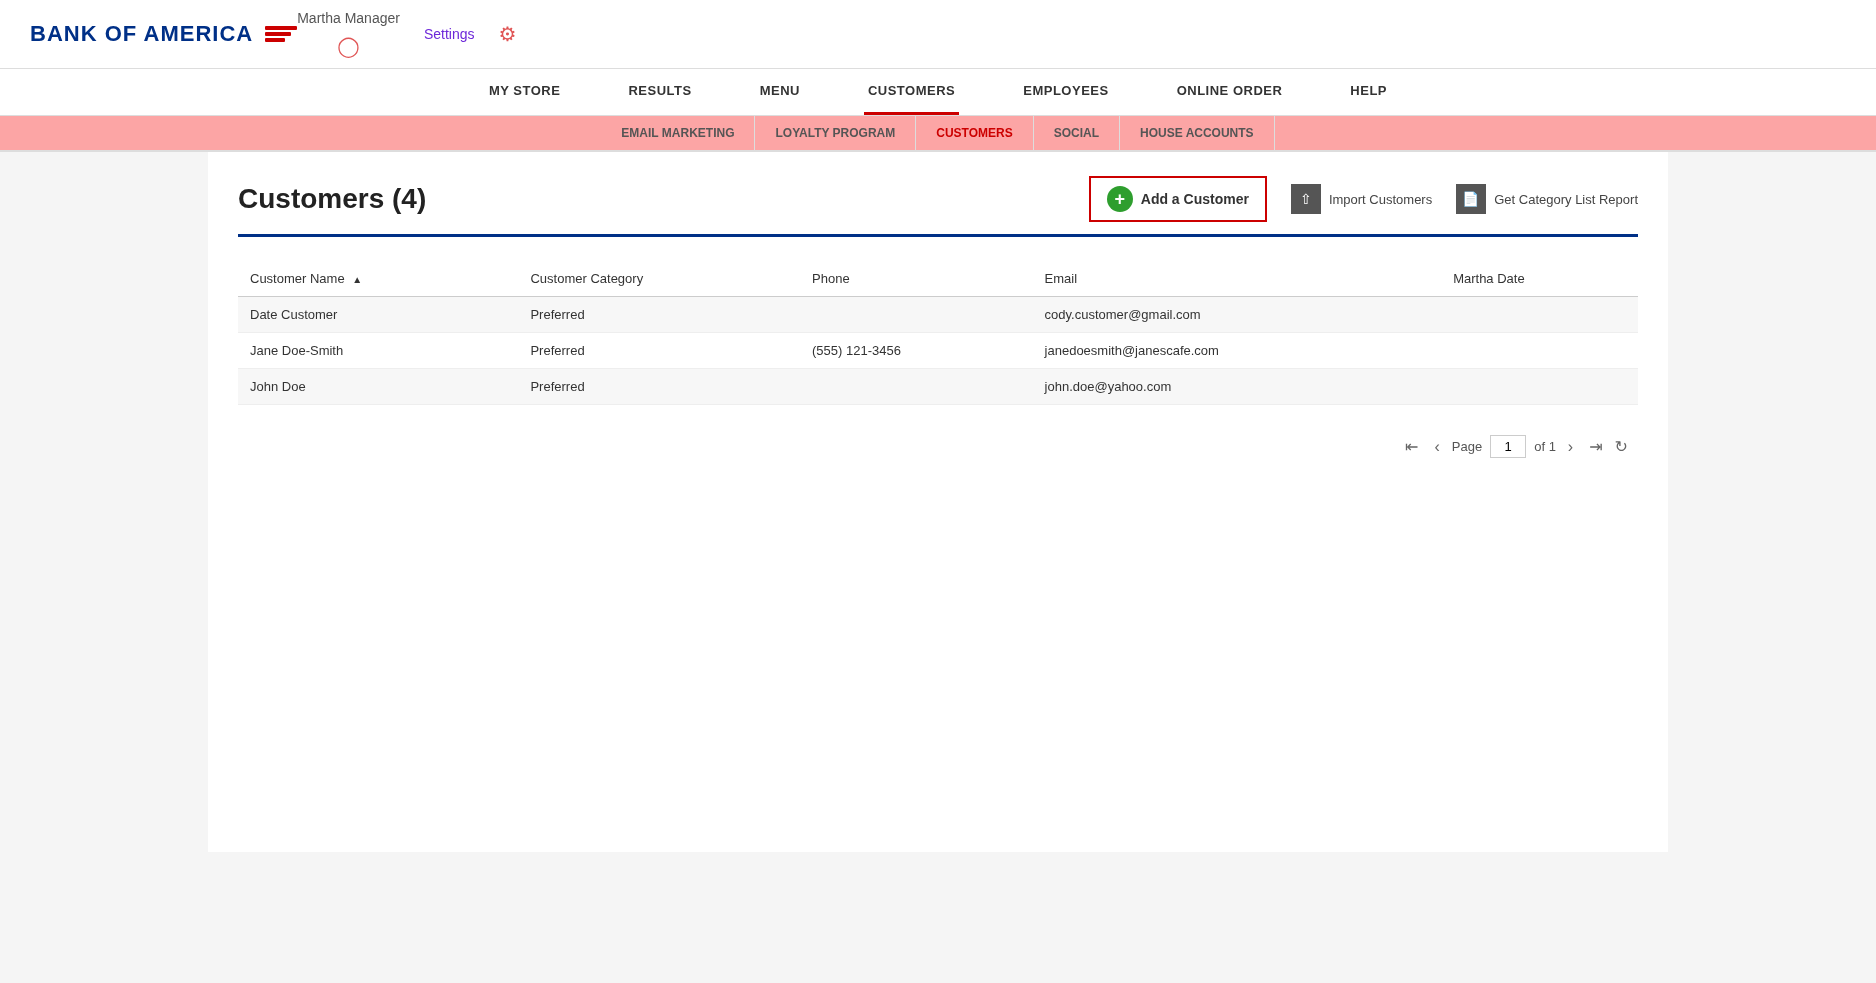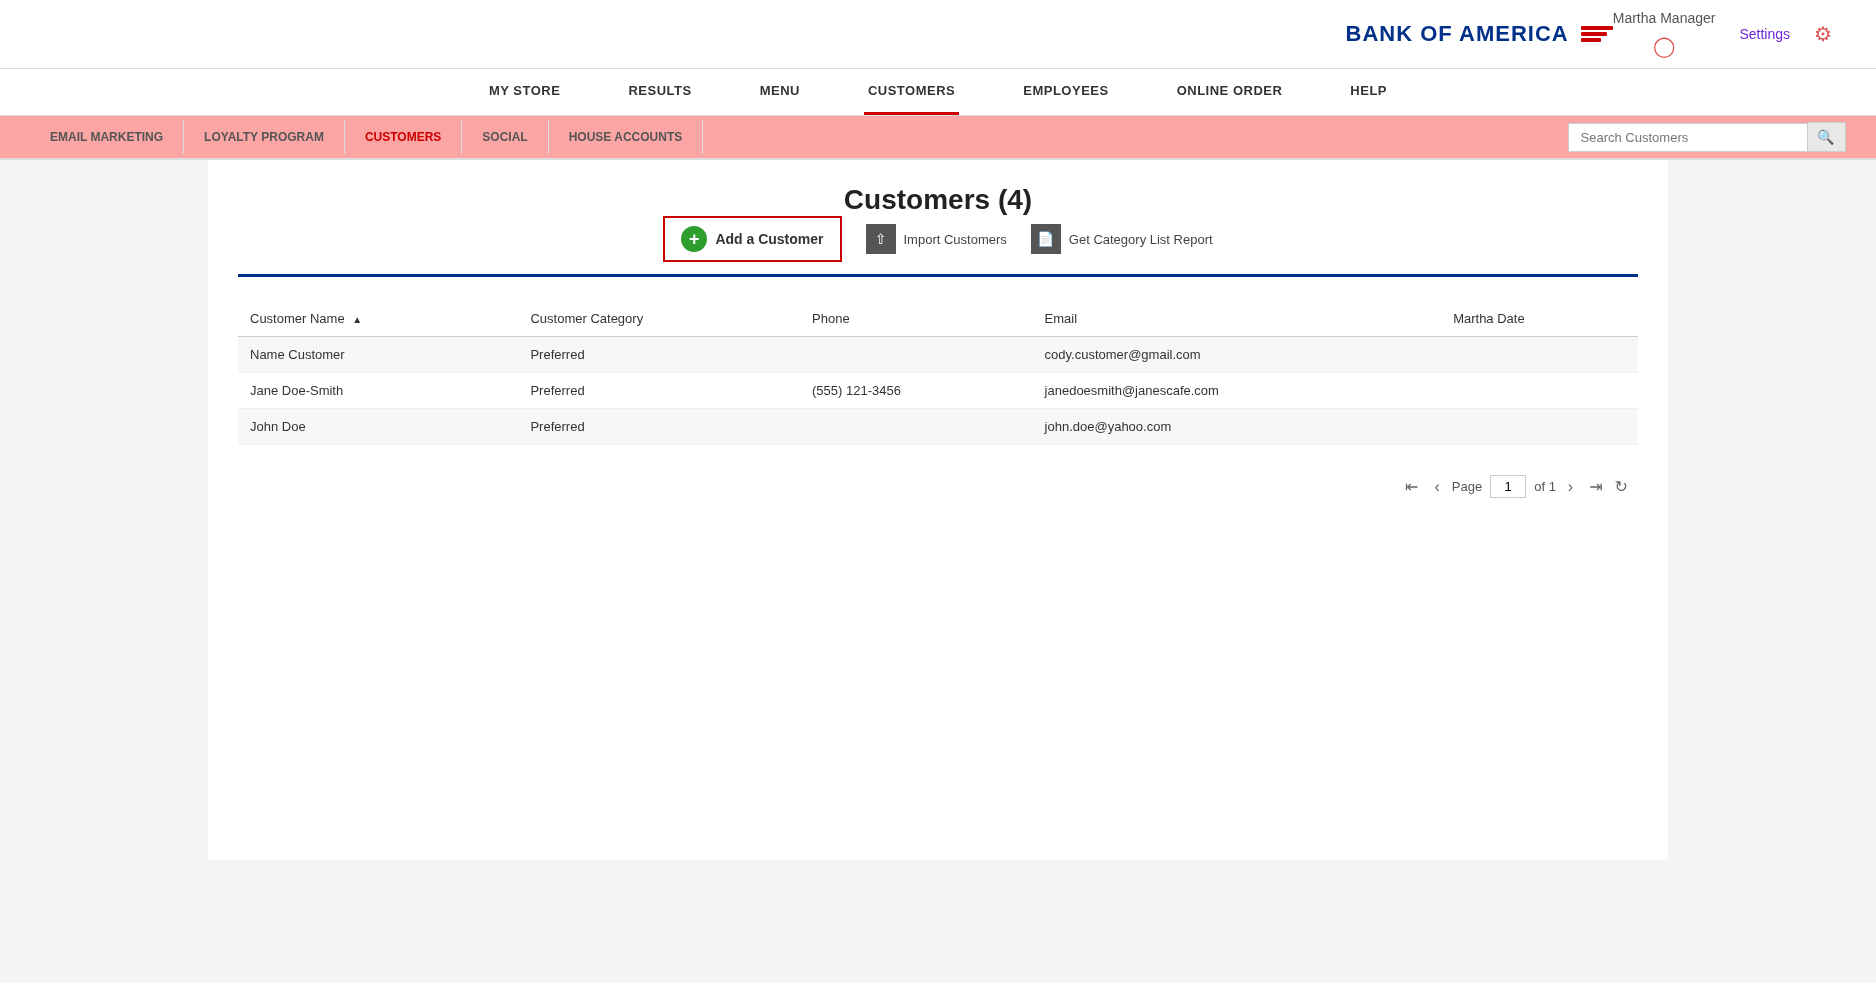--- a/index.html
+++ b/index.html
@@ -2,24 +2,24 @@
 <html><head>
   <meta charset="utf-8">
   <style>
     * { box-sizing: border-box; margin: 0; padding: 0; }
     body { font-family: Arial, sans-serif; background: #f5f5f5; color: #333; font-size: 14px; }
 
     
     .top-header {
       background: #fff;
       border-bottom: 1px solid #ddd;
-      padding: 10px 44px;
-      display: flex;
-      align-items: center;
-      justify-content: flex-end;
+      padding: 10px 30px;
+      display: flex;
+      align-items: center;
+      justify-content: flex-start;
     }
     .logo-area {
       display: flex;
       align-items: center;
       gap: 6px;
     }
     .logo-text {
       font-size: 22px;
       font-weight: 900;
       color: #003087;
@@ -151,21 +151,20 @@
       background: #fff;
       min-height: 700px;
     }
 
     
     .page-header {
       display: flex;
       align-items: center;
       justify-content: space-between;
       margin-bottom: 12px;
-      flex-direction: column;
     }
     .page-title {
       font-size: 28px;
       font-weight: 700;
       color: #222;
     }
     .action-buttons {
       display: flex;
       align-items: center;
       gap: 24px;
@@ -318,24 +317,20 @@
   <div class="main-nav-item">ONLINE ORDER</div>
   <div class="main-nav-item">HELP</div>
 </nav>
 
 <div class="sub-nav">
   <div class="sub-nav-item">EMAIL MARKETING</div>
   <div class="sub-nav-item">LOYALTY PROGRAM</div>
   <div class="sub-nav-item active">CUSTOMERS</div>
   <div class="sub-nav-item">SOCIAL</div>
   <div class="sub-nav-item">HOUSE ACCOUNTS</div>
-  <div class="sub-nav-search">
-    <input class="search-input" type="text" placeholder="Search Customers" style="">
-    <button class="search-btn">🔍</button>
-  </div>
 </div>
 
 <div class="page-content">
 
   <div class="page-header">
     <h1 class="page-title">Customers (4)</h1>
     <div class="action-buttons">
       <button class="add-customer-btn">
         <div class="add-icon">+</div>
         <span>Add a Customer</span>
@@ -359,21 +354,21 @@
         <th>Customer Name <span class="sort-arrow">▲</span></th>
         <th>Customer Category</th>
         <th>Phone</th>
         <th>Email</th>
         <th>Martha Date</th>
       </tr>
     </thead>
     <tbody id="table-body">
 
     <tr>
-          <td>Name Customer</td>
+          <td>Date Customer</td>
           <td>Preferred</td>
           <td></td>
           <td>cody.customer@gmail.com</td>
           <td></td>
         </tr>
         <tr>
           <td>Jane Doe-Smith</td>
           <td>Preferred</td>
           <td>(555) 121-3456</td>
           <td>janedoesmith@janescafe.com</td>

